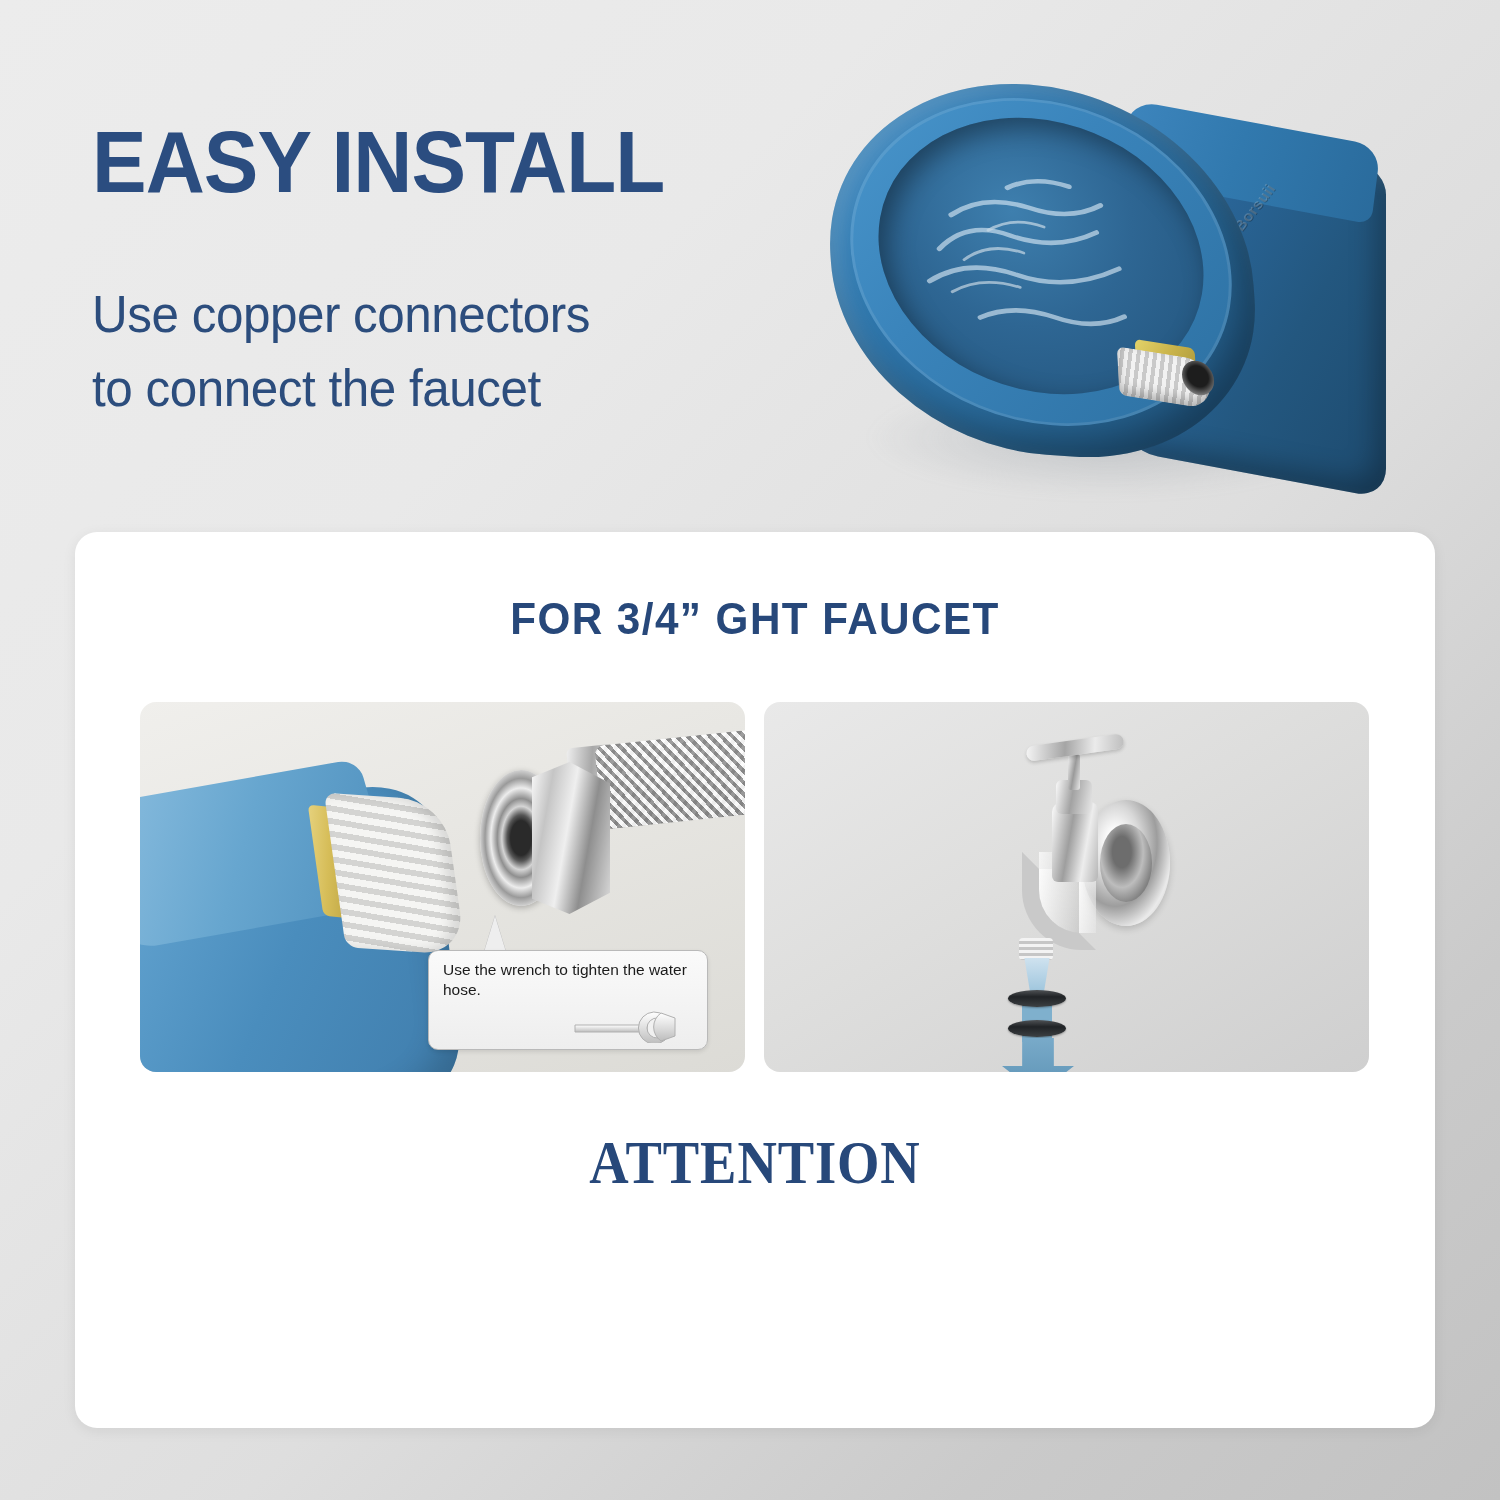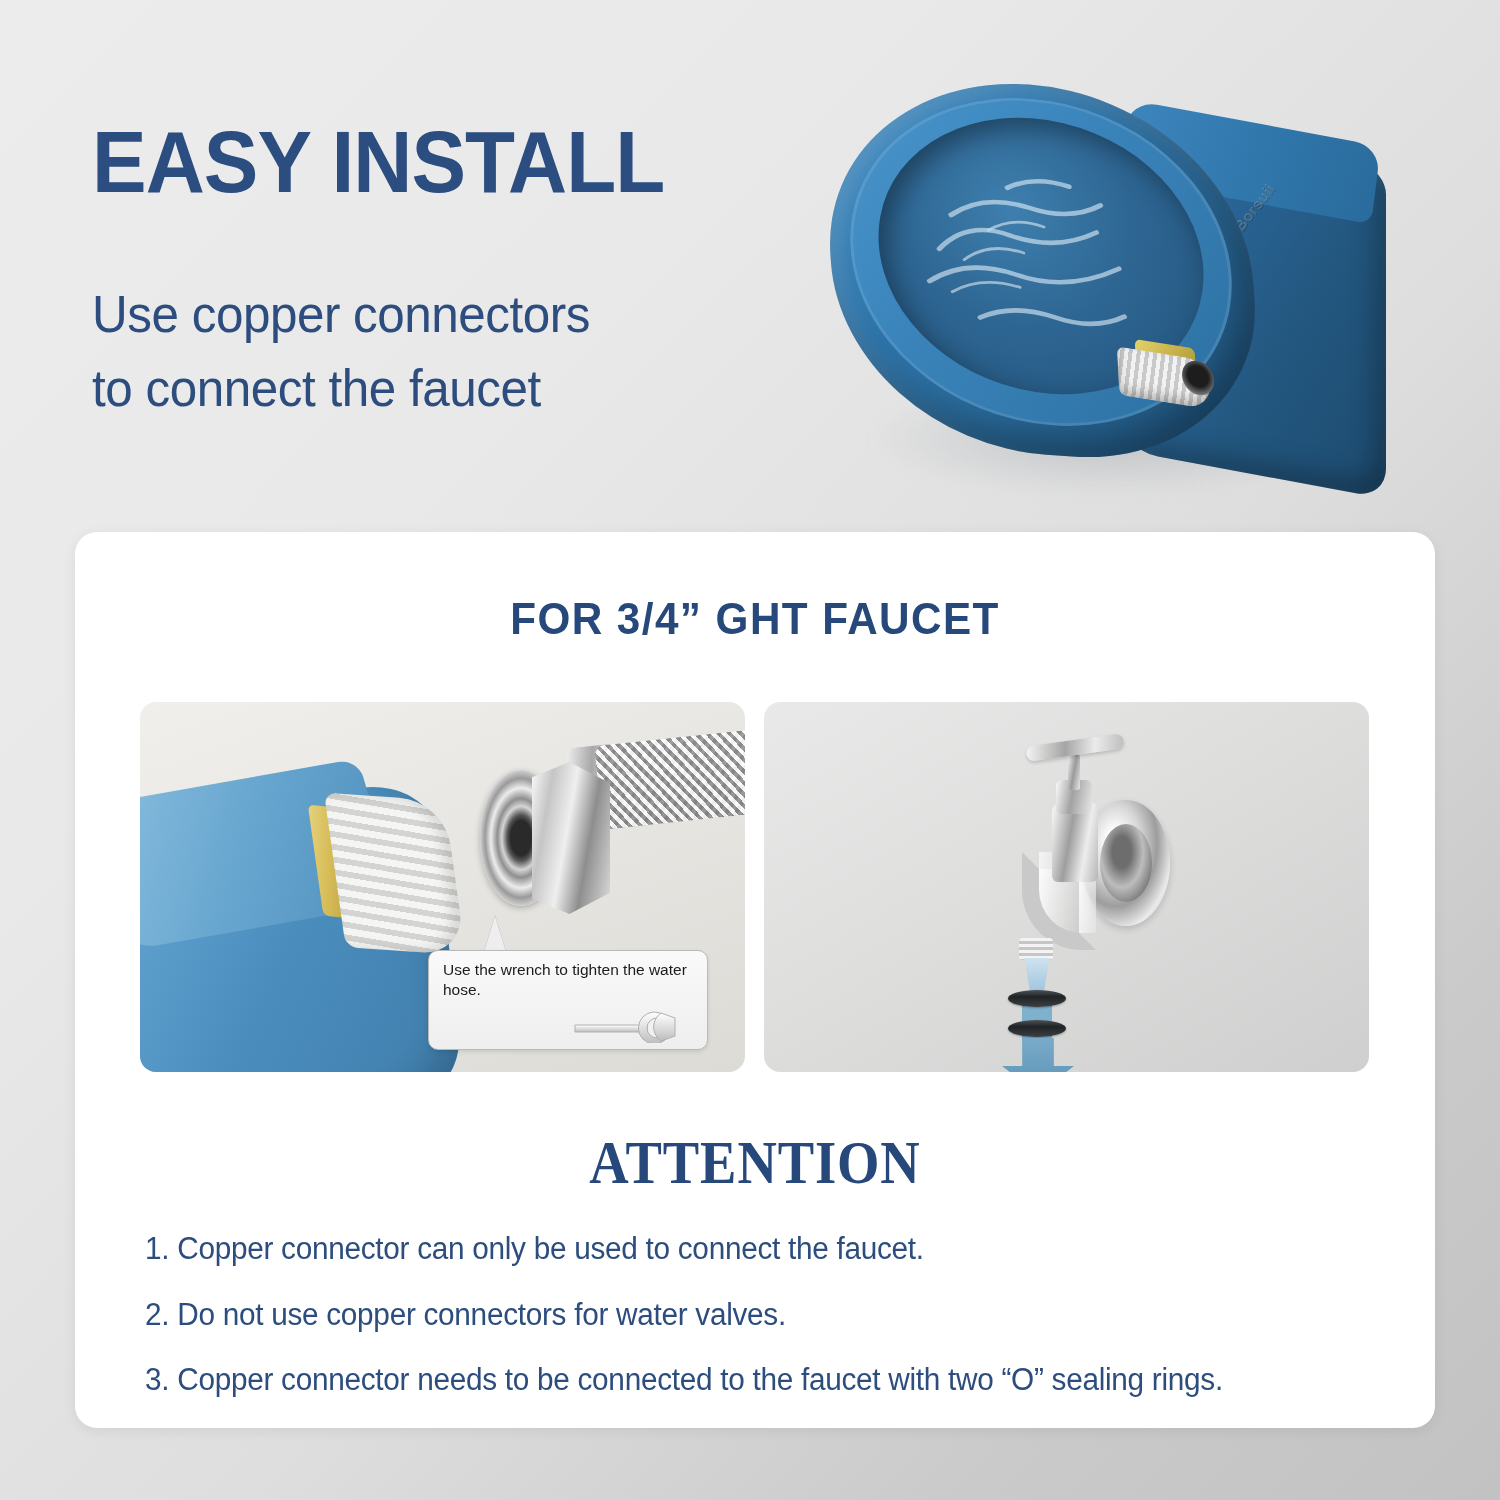--- a/index.html
+++ b/index.html
@@ -370,18 +370,13 @@
       <div class="o-ring r1"></div>
       <div class="o-fill2"></div>
       <div class="o-ring r2"></div>
       <div class="arrow-blue"></div>
 
     </div>
   </div>
 
   <div id="attention-title">ATTENTION</div>
 
-  <div id="attn-list">
-    <div class="attn-item">1. Copper connector can only be used to connect the faucet.</div>
-    <div class="attn-item">2. Do not use copper connectors for water valves.</div>
-    <div class="attn-item">3. Copper connector needs to be connected to the faucet with two “O” sealing rings.</div>
-  </div>
 </div>
 
 </body></html>

